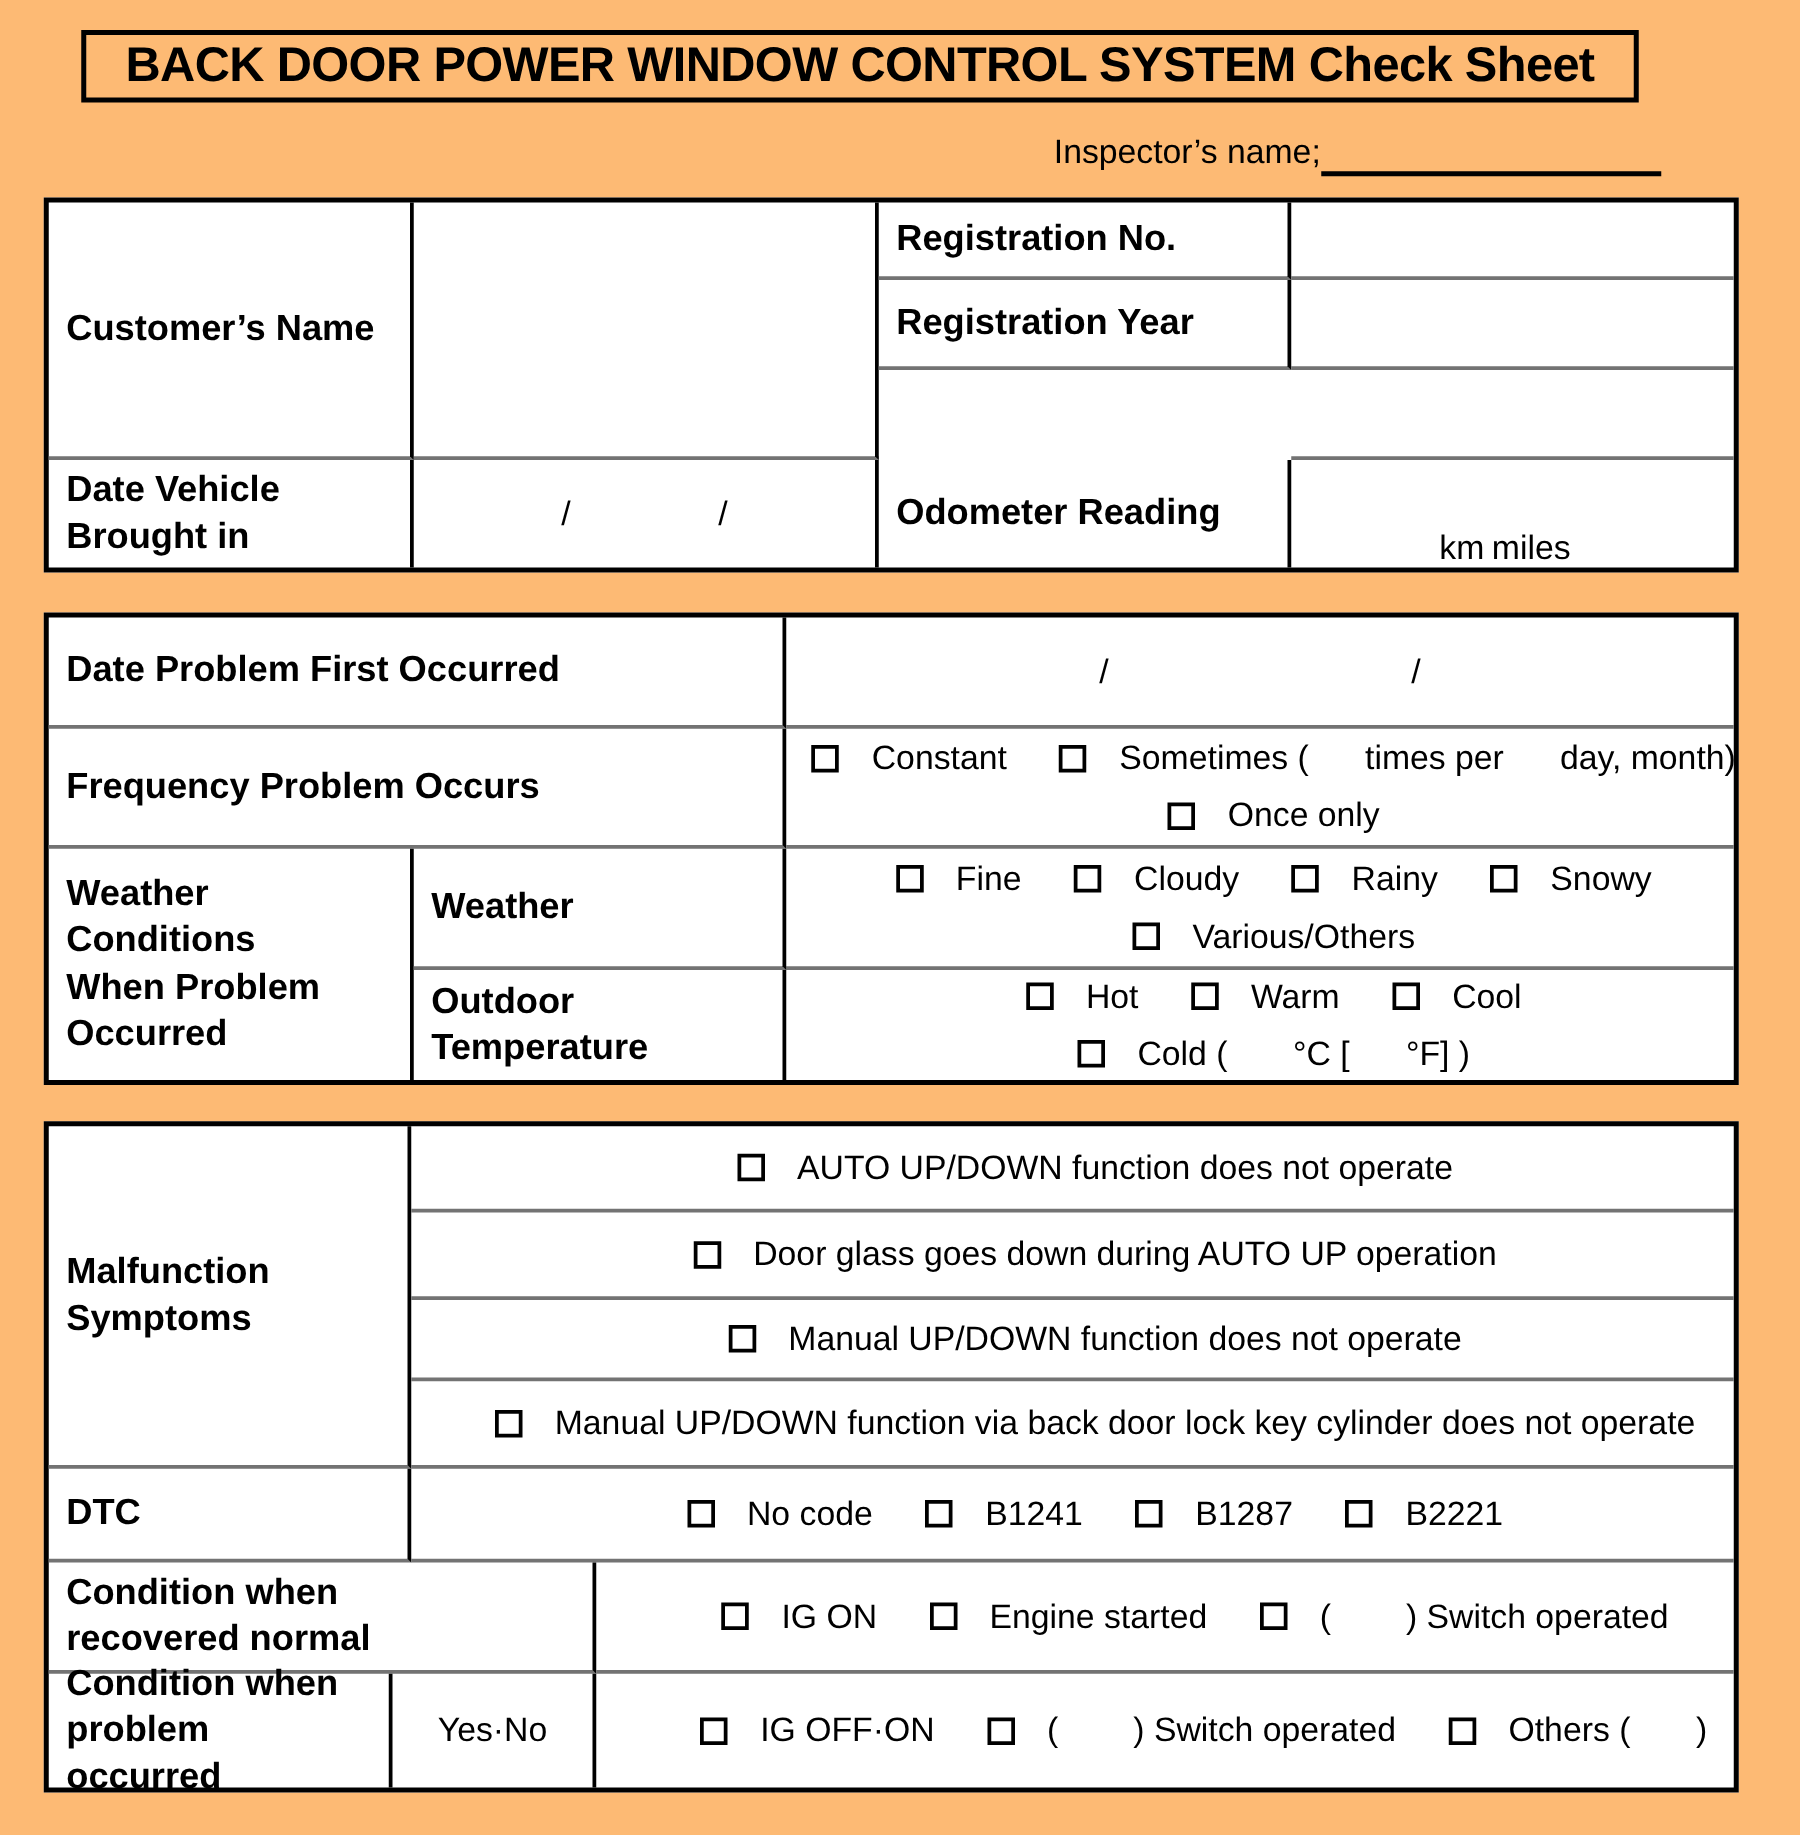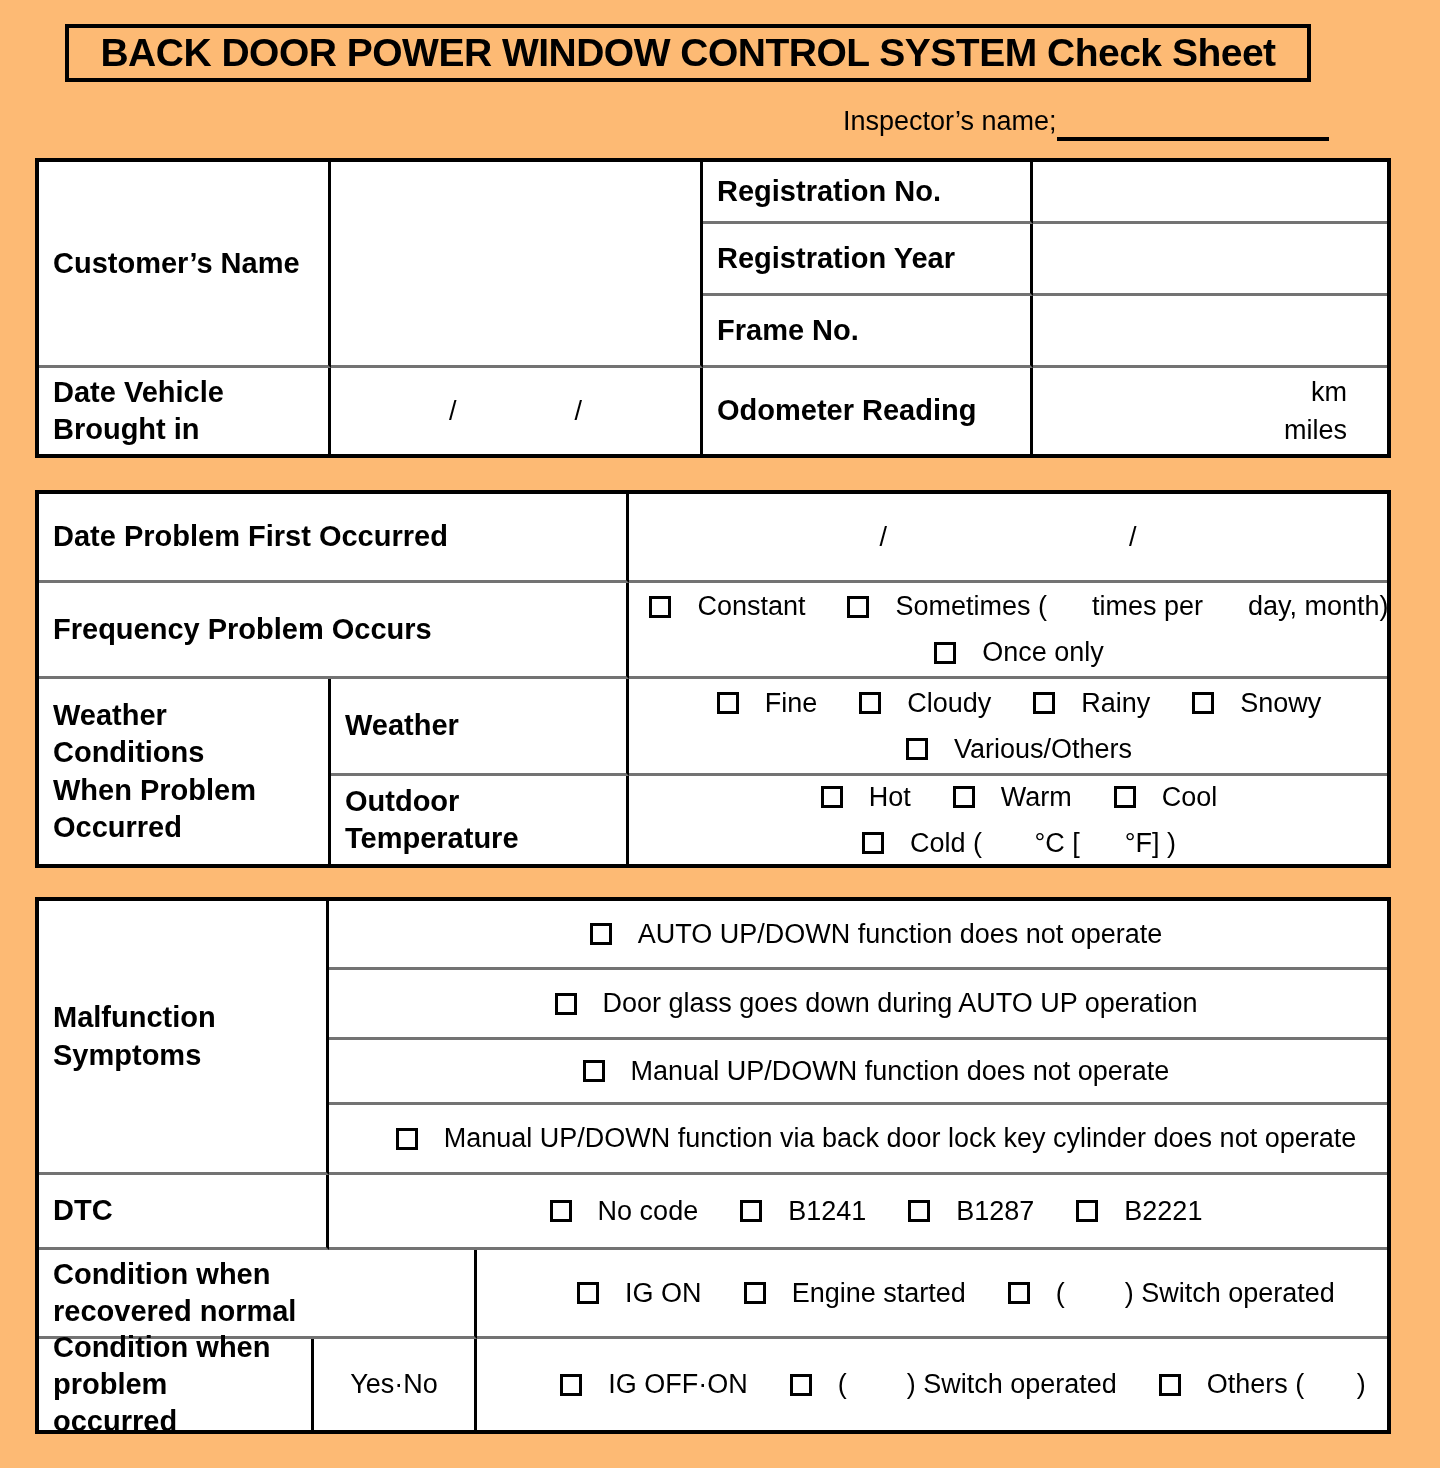--- a/index.html
+++ b/index.html
@@ -49,21 +49,21 @@
   .optlabel { font-size:27px; white-space:pre; }
   .sym { padding-left:36px; }
   .dtcline { gap:42px; }
   .pad-rec { padding-left:48px; }
   .pad-occ { padding-left:62px; }
 
   
   .slashes { justify-content:center; font-size:27px; }
   .slashes.narrow { gap:118px; }
   .slashes.wide { gap:242px; }
-  .units { flex-direction:column; align-items:flex-end; justify-content:center; gap:6px; padding-right:40px; font-size:27px; line-height:1.2; }
+  .units { flex-direction:row; align-items:flex-end; justify-content:center; gap:6px; padding-right:12px; font-size:27px; line-height:1.2; }
   .yesno { justify-content:center; font-size:27px; }
 </style>
 </head>
 <body>
 
 <div id="page">
 
   <div class="titlebox">
     <div class="t">BACK DOOR POWER WINDOW CONTROL SYSTEM Check Sheet</div>
   </div>
@@ -76,21 +76,20 @@
   <div class="tbl t1">
     <div class="cell lab br bb" style="grid-area:1/1/4/2">Customer’s Name</div>
     <div class="cell br bb" style="grid-area:1/2/4/3"></div>
 
     <div class="cell lab br bb" style="grid-area:1/3/2/4">Registration No.</div>
     <div class="cell bb" style="grid-area:1/4/2/5"></div>
 
     <div class="cell lab br bb" style="grid-area:2/3/3/4">Registration Year</div>
     <div class="cell bb" style="grid-area:2/4/3/5"></div>
 
-    <div class="cell lab br bb" style="grid-area:3/3/4/4">Frame No.</div>
     <div class="cell bb" style="grid-area:3/4/4/5"></div>
 
     <div class="cell lab br" style="grid-area:4/1/5/2">Date Vehicle
 Brought in</div>
     <div class="cell br slashes narrow" style="grid-area:4/2/5/3">
       <span>/</span>
       <span>/</span>
     </div>
     <div class="cell lab br" style="grid-area:4/3/5/4">Odometer Reading</div>
     <div class="cell units" style="grid-area:4/4/5/5">

